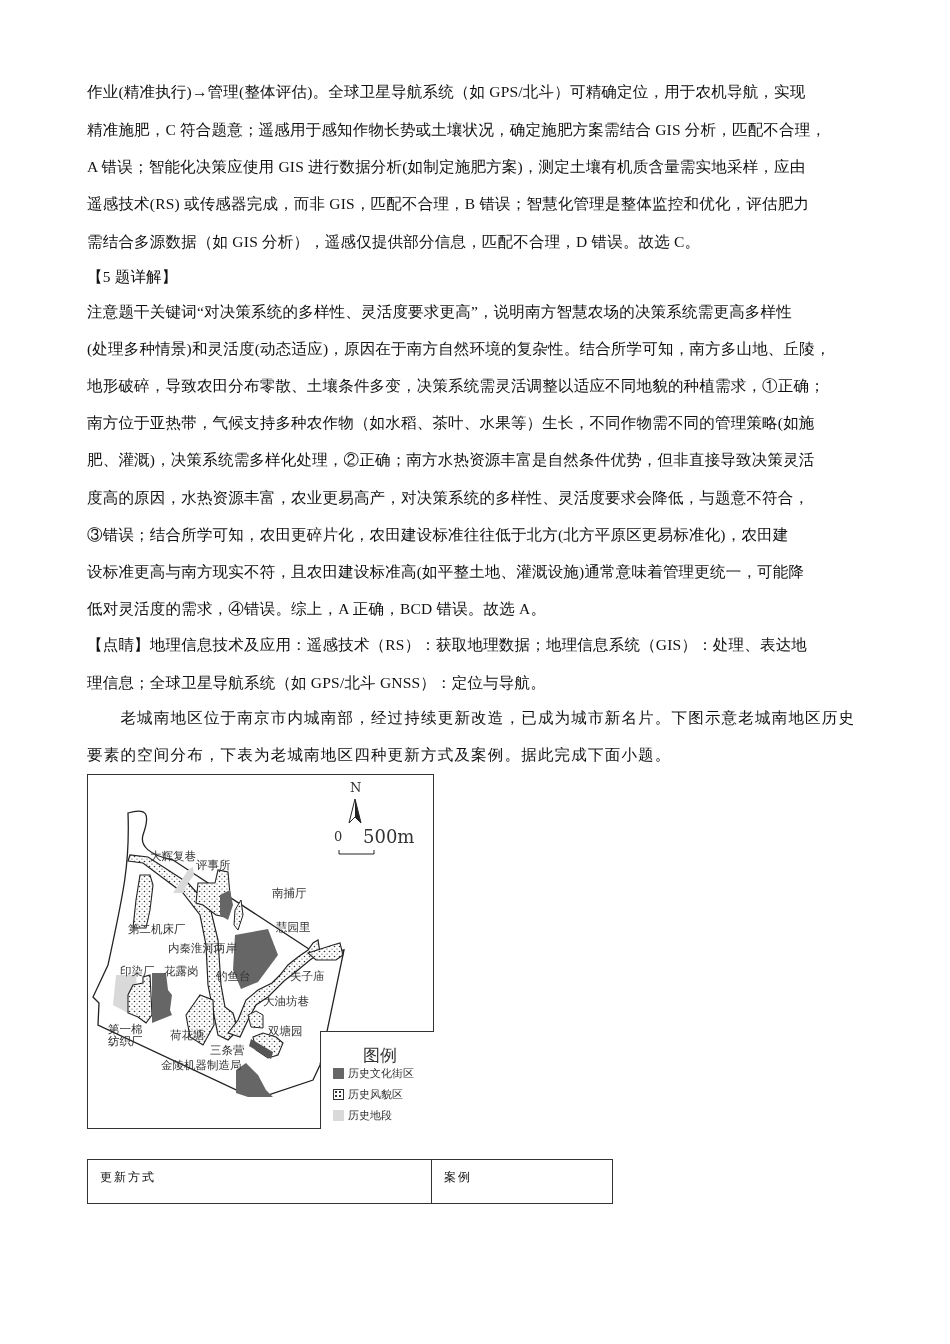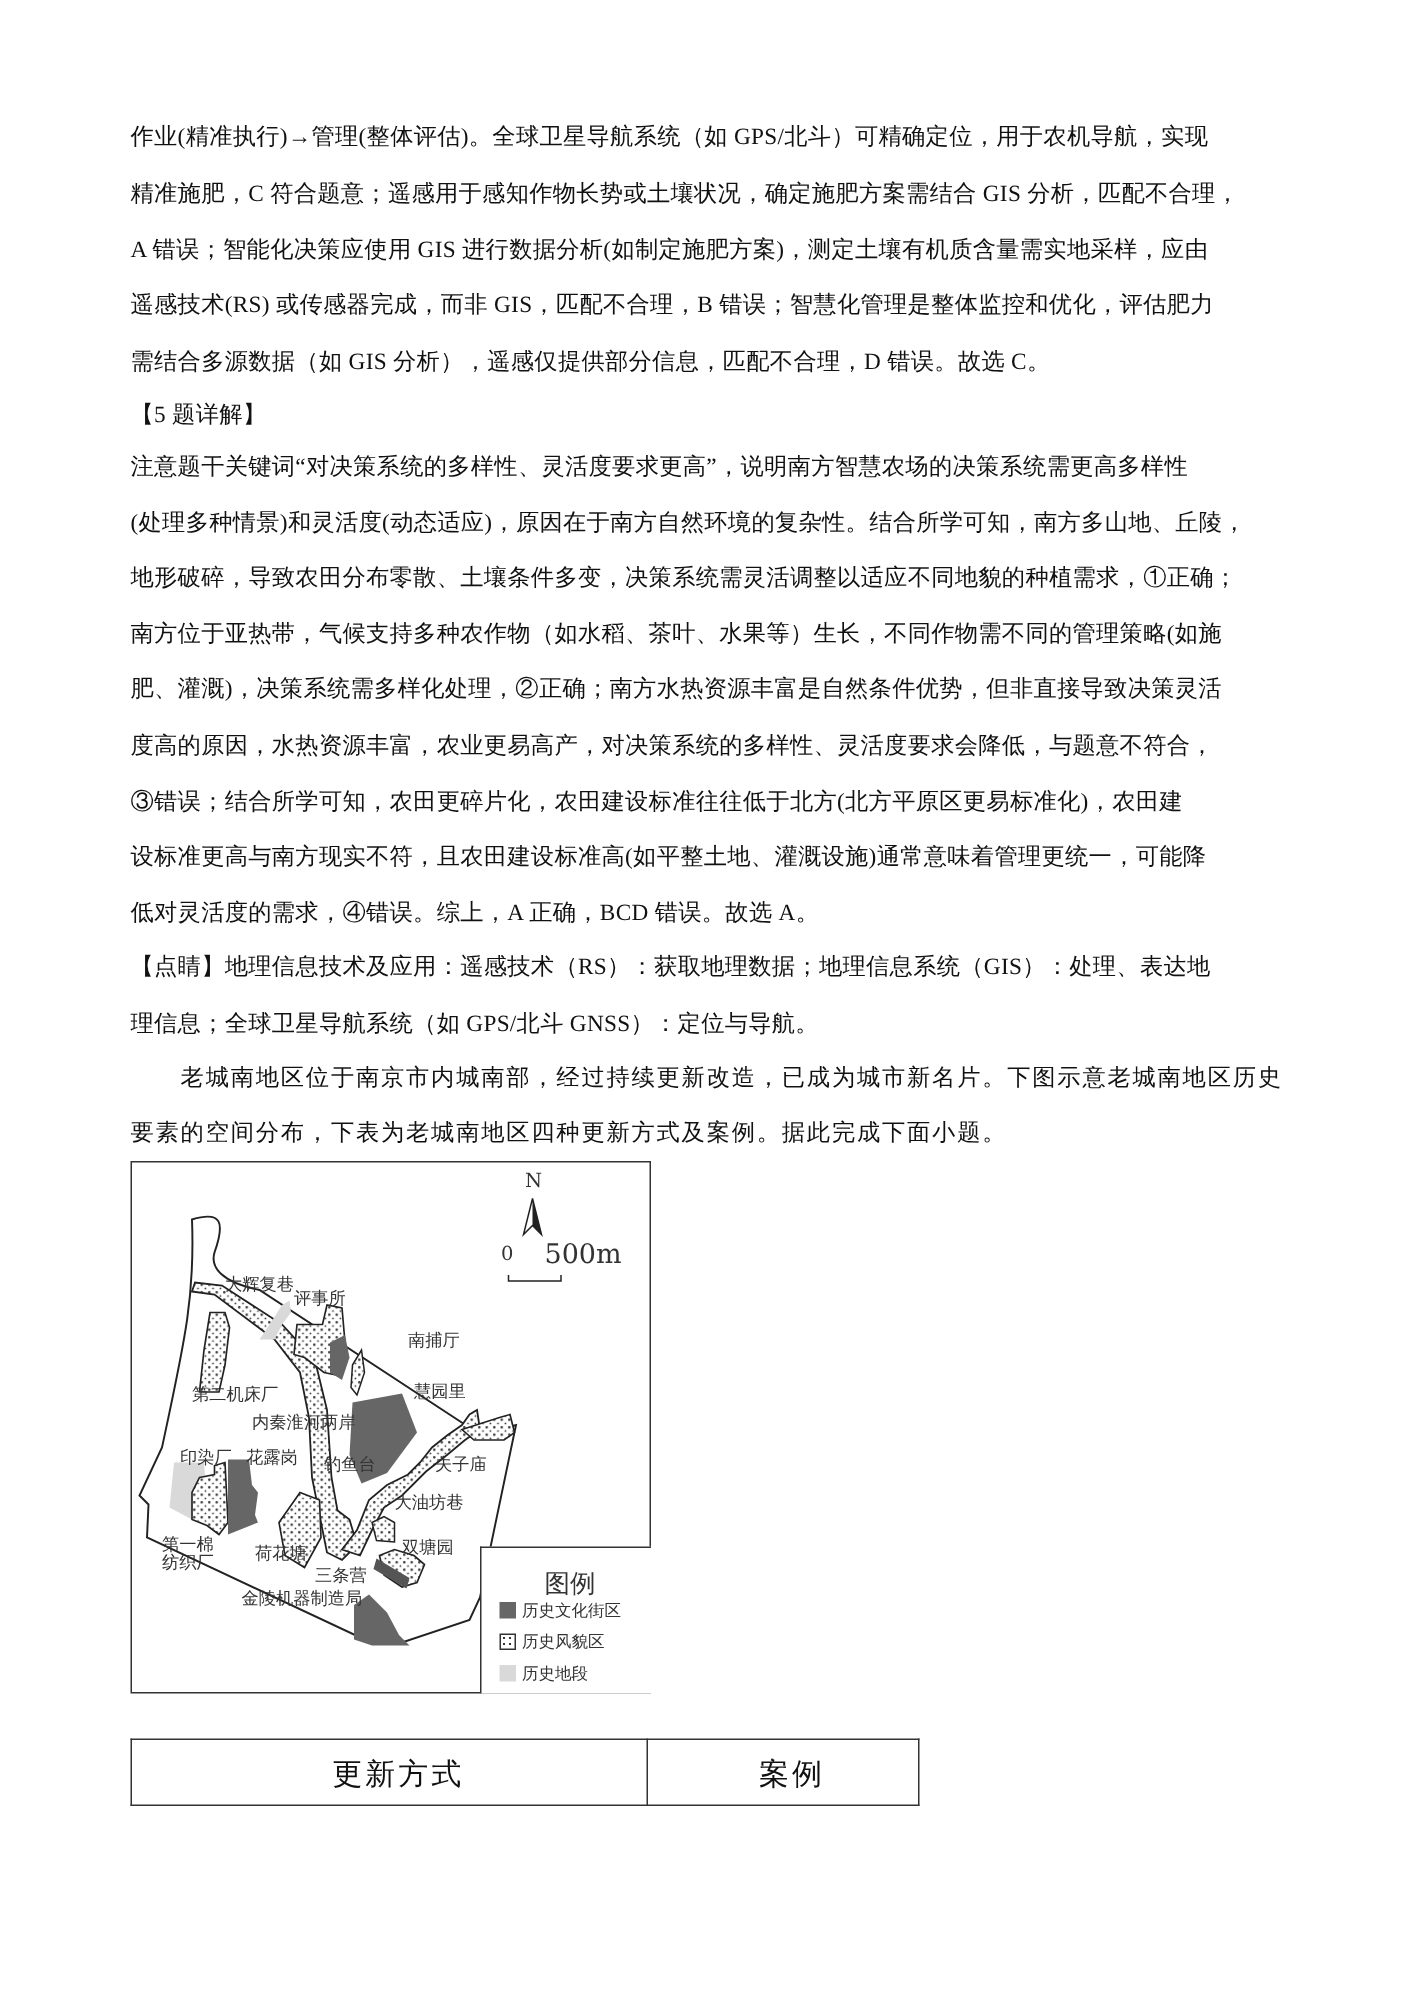--- a/index.html
+++ b/index.html
@@ -13,21 +13,21 @@
   .map-label { position: absolute; font-size: 11.5px; color: #333; white-space: nowrap; line-height: 13px; font-family: "DejaVu Serif", serif; }
   .legend { position: absolute; left: 232px; top: 256px; width: 113px; height: 97px; border-left: 1.3px solid #333; border-top: 1.3px solid #333; background: #fff; }
   .legend-title { position: absolute; left: 42px; top: 12px; font-size: 17px; color: #333; }
   .legend-row { position: absolute; left: 12px; font-size: 11px; color: #333; display: flex; align-items: center; gap: 4px; }
   .sw { width: 11px; height: 11px; display: inline-block; }
   .sw-dark { background: #666; }
   .sw-dot { background: #fff; border: 1px solid #333; box-sizing: border-box;
             background-image: radial-gradient(#333 0.8px, transparent 1px); background-size: 4px 4px; }
   .sw-light { background: #d9d9d9; }
   table#update-table { position: absolute; left: 87px; top: 1159px; width: 526px; border-collapse: collapse; }
-  #update-table td { border: 1.5px solid #333; height: 44px; padding: 0 0 0 12px; font-size: 20px; vertical-align: top; padding-top: 9px; box-sizing: border-box; letter-spacing: 2px; text-align: center; }
+  #update-table td { border: 1.5px solid #333; height: 44px; padding: 0 0 0 12px; font-size: 12px; vertical-align: top; padding-top: 9px; box-sizing: border-box; letter-spacing: 2px; }
 </style>
 </head>
 <body>
 
 <div>
   <div class="para-line" style="top:82px">作业(精准执行)→管理(整体评估)。全球卫星导航系统（如 GPS/北斗）可精确定位，用于农机导航，实现</div>
   <div class="para-line" style="top:120px">精准施肥，C 符合题意；遥感用于感知作物长势或土壤状况，确定施肥方案需结合 GIS 分析，匹配不合理，</div>
   <div class="para-line" style="top:157px">A 错误；智能化决策应使用 GIS 进行数据分析(如制定施肥方案)，测定土壤有机质含量需实地采样，应由</div>
   <div class="para-line" style="top:194px">遥感技术(RS) 或传感器完成，而非 GIS，匹配不合理，B 错误；智慧化管理是整体监控和优化，评估肥力</div>
   <div class="para-line" style="top:232px">需结合多源数据（如 GIS 分析），遥感仅提供部分信息，匹配不合理，D 错误。故选 C。</div>

